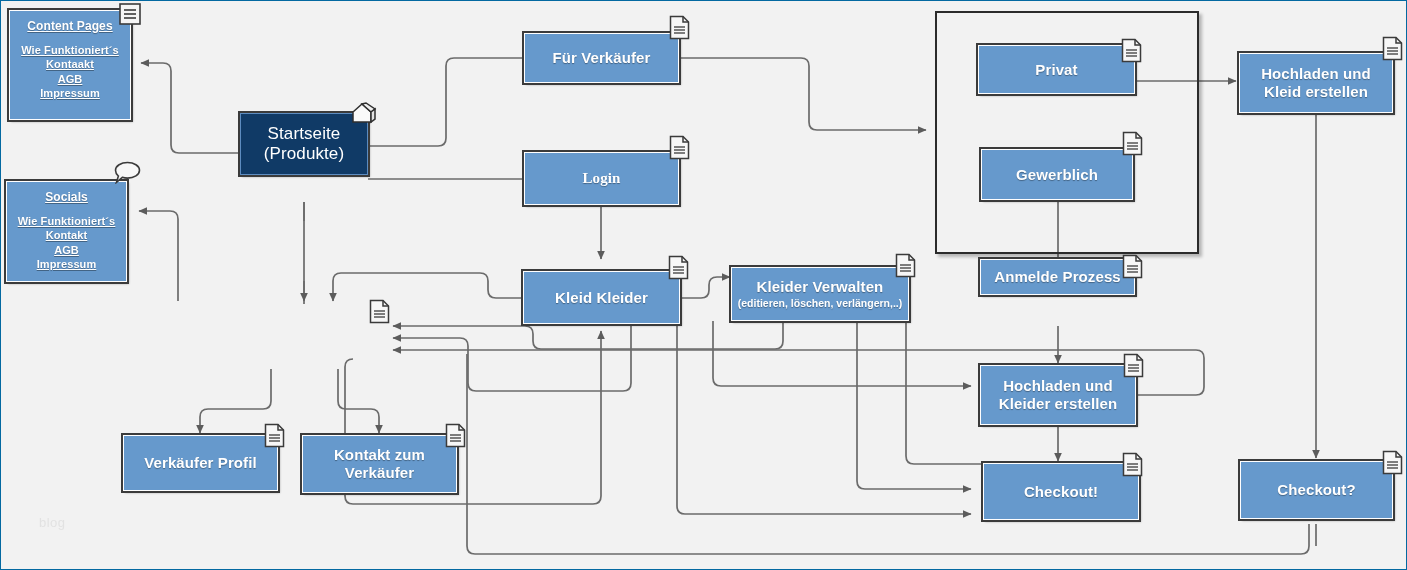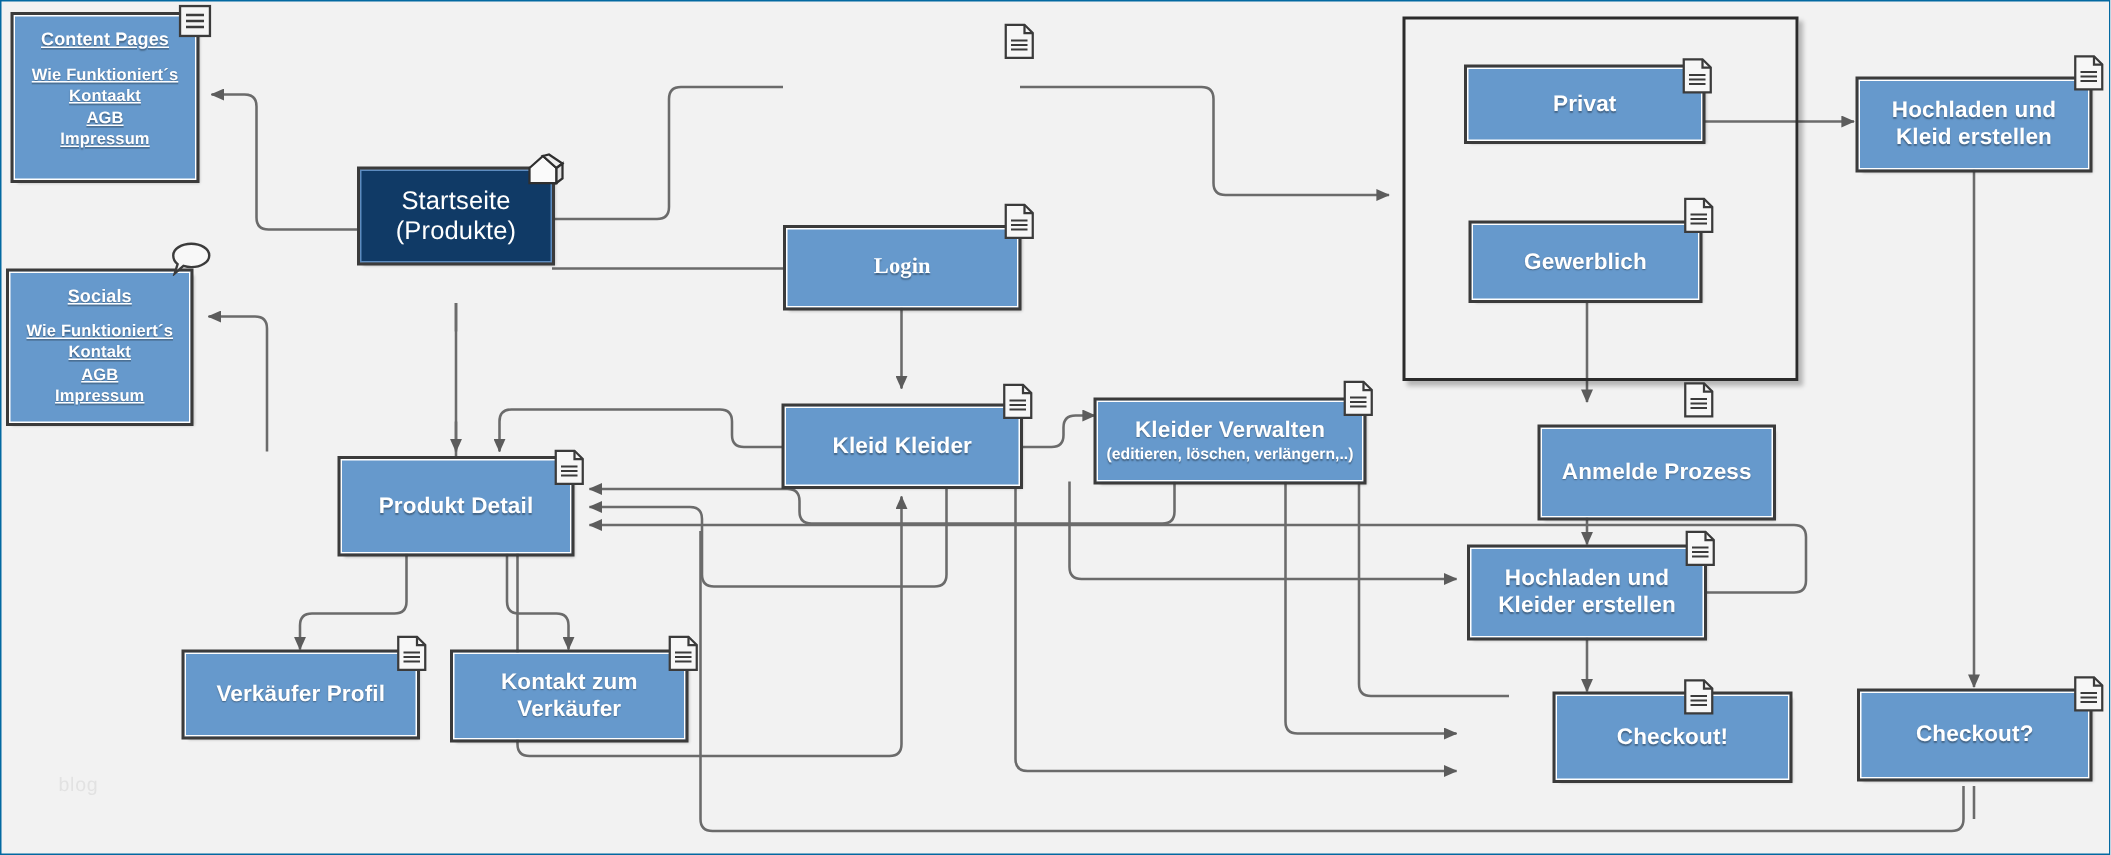--- a/index.html
+++ b/index.html
@@ -210,20 +210,23 @@
   <div class="node dark" style="left:239px; top:112px; width:128px; height:62px;">
     <span class="lbl">Startseite</span>
     <span class="lbl">(Produkte)</span>
   </div>
   <svg class="deco house-ico" style="left:350px; top:101px;" viewBox="0 0 26 24">
     <path d="M2,10 L11,2 L20,10 L20,20 L2,20 Z" fill="#fafafa" stroke="#2f2f2f" stroke-width="1.5"></path>
     <path d="M11,2 L20,10 L24,7 L15,1 Z" fill="#efefef" stroke="#2f2f2f" stroke-width="1.5"></path>
     <path d="M20,10 L24,7 L24,17 L20,20 Z" fill="#e2e2e2" stroke="#2f2f2f" stroke-width="1.5"></path>
   </svg>
 
+  <div class="node" style="left:523px; top:32px; width:155px; height:50px;">
+    <span class="lbl">Für Verkäufer</span>
+  </div>
   <svg class="deco doc-ico" style="left:668px; top:14px;" viewBox="0 0 21 25">
     <path d="M1.5,1.5 L14,1.5 L19.5,7 L19.5,23.5 L1.5,23.5 Z" fill="#f7f7f7" stroke="#3b3b3b" stroke-width="1.5"></path>
     <path d="M14,1.5 L14,7 L19.5,7" fill="none" stroke="#3b3b3b" stroke-width="1.5"></path>
     <g stroke="#3b3b3b" stroke-width="1.3">
       <line x1="5" y1="12" x2="16" y2="12"></line>
         <line x1="5" y1="15" x2="16" y2="15"></line>
       <line x1="5" y1="18" x2="16" y2="18"></line>
     </g>
   </svg>
 
@@ -273,21 +276,21 @@
   <svg class="deco doc-ico" style="left:1381px; top:35px;" viewBox="0 0 21 25">
     <path d="M1.5,1.5 L14,1.5 L19.5,7 L19.5,23.5 L1.5,23.5 Z" fill="#f7f7f7" stroke="#3b3b3b" stroke-width="1.5"></path>
     <path d="M14,1.5 L14,7 L19.5,7" fill="none" stroke="#3b3b3b" stroke-width="1.5"></path>
     <g stroke="#3b3b3b" stroke-width="1.3">
       <line x1="5" y1="12" x2="16" y2="12"></line>
         <line x1="5" y1="15" x2="16" y2="15"></line>
       <line x1="5" y1="18" x2="16" y2="18"></line>
     </g>
   </svg>
 
-  <div class="node" style="left:979px; top:284px; width:155px; height:60px;margin-left:47px;">
+  <div class="node" style="left:979px; top:258px; width:155px; height:36px;">
     <span class="lbl">Anmelde Prozess</span>
   </div>
   <svg class="deco doc-ico" style="left:1121px; top:253px;" viewBox="0 0 21 25">
     <path d="M1.5,1.5 L14,1.5 L19.5,7 L19.5,23.5 L1.5,23.5 Z" fill="#f7f7f7" stroke="#3b3b3b" stroke-width="1.5"></path>
     <path d="M14,1.5 L14,7 L19.5,7" fill="none" stroke="#3b3b3b" stroke-width="1.5"></path>
     <g stroke="#3b3b3b" stroke-width="1.3">
       <line x1="5" y1="12" x2="16" y2="12"></line>
         <line x1="5" y1="15" x2="16" y2="15"></line>
       <line x1="5" y1="18" x2="16" y2="18"></line>
     </g>
@@ -300,21 +303,21 @@
   <svg class="deco doc-ico" style="left:1122px; top:352px;" viewBox="0 0 21 25">
     <path d="M1.5,1.5 L14,1.5 L19.5,7 L19.5,23.5 L1.5,23.5 Z" fill="#f7f7f7" stroke="#3b3b3b" stroke-width="1.5"></path>
     <path d="M14,1.5 L14,7 L19.5,7" fill="none" stroke="#3b3b3b" stroke-width="1.5"></path>
     <g stroke="#3b3b3b" stroke-width="1.3">
       <line x1="5" y1="12" x2="16" y2="12"></line>
         <line x1="5" y1="15" x2="16" y2="15"></line>
       <line x1="5" y1="18" x2="16" y2="18"></line>
     </g>
   </svg>
 
-  <div class="node" style="left:1036px; top:462px; width:156px; height:57px;">
+  <div class="node" style="left:982px; top:462px; width:156px; height:57px;">
     <span class="lbl">Checkout!</span>
   </div>
   <svg class="deco doc-ico" style="left:1121px; top:451px;" viewBox="0 0 21 25">
     <path d="M1.5,1.5 L14,1.5 L19.5,7 L19.5,23.5 L1.5,23.5 Z" fill="#f7f7f7" stroke="#3b3b3b" stroke-width="1.5"></path>
     <path d="M14,1.5 L14,7 L19.5,7" fill="none" stroke="#3b3b3b" stroke-width="1.5"></path>
     <g stroke="#3b3b3b" stroke-width="1.3">
       <line x1="5" y1="12" x2="16" y2="12"></line>
         <line x1="5" y1="15" x2="16" y2="15"></line>
       <line x1="5" y1="18" x2="16" y2="18"></line>
     </g>
@@ -326,23 +329,20 @@
   <svg class="deco doc-ico" style="left:1381px; top:449px;" viewBox="0 0 21 25">
     <path d="M1.5,1.5 L14,1.5 L19.5,7 L19.5,23.5 L1.5,23.5 Z" fill="#f7f7f7" stroke="#3b3b3b" stroke-width="1.5"></path>
     <path d="M14,1.5 L14,7 L19.5,7" fill="none" stroke="#3b3b3b" stroke-width="1.5"></path>
     <g stroke="#3b3b3b" stroke-width="1.3">
       <line x1="5" y1="12" x2="16" y2="12"></line>
         <line x1="5" y1="15" x2="16" y2="15"></line>
       <line x1="5" y1="18" x2="16" y2="18"></line>
     </g>
   </svg>
 
-  <div class="node" style="left:226px; top:305px; width:154px; height:63px;">
-    <span class="lbl">Produkt Detail</span>
-  </div>
   <svg class="deco doc-ico" style="left:368px; top:298px;" viewBox="0 0 21 25">
     <path d="M1.5,1.5 L14,1.5 L19.5,7 L19.5,23.5 L1.5,23.5 Z" fill="#f7f7f7" stroke="#3b3b3b" stroke-width="1.5"></path>
     <path d="M14,1.5 L14,7 L19.5,7" fill="none" stroke="#3b3b3b" stroke-width="1.5"></path>
     <g stroke="#3b3b3b" stroke-width="1.3">
       <line x1="5" y1="12" x2="16" y2="12"></line>
         <line x1="5" y1="15" x2="16" y2="15"></line>
       <line x1="5" y1="18" x2="16" y2="18"></line>
     </g>
   </svg>
 

